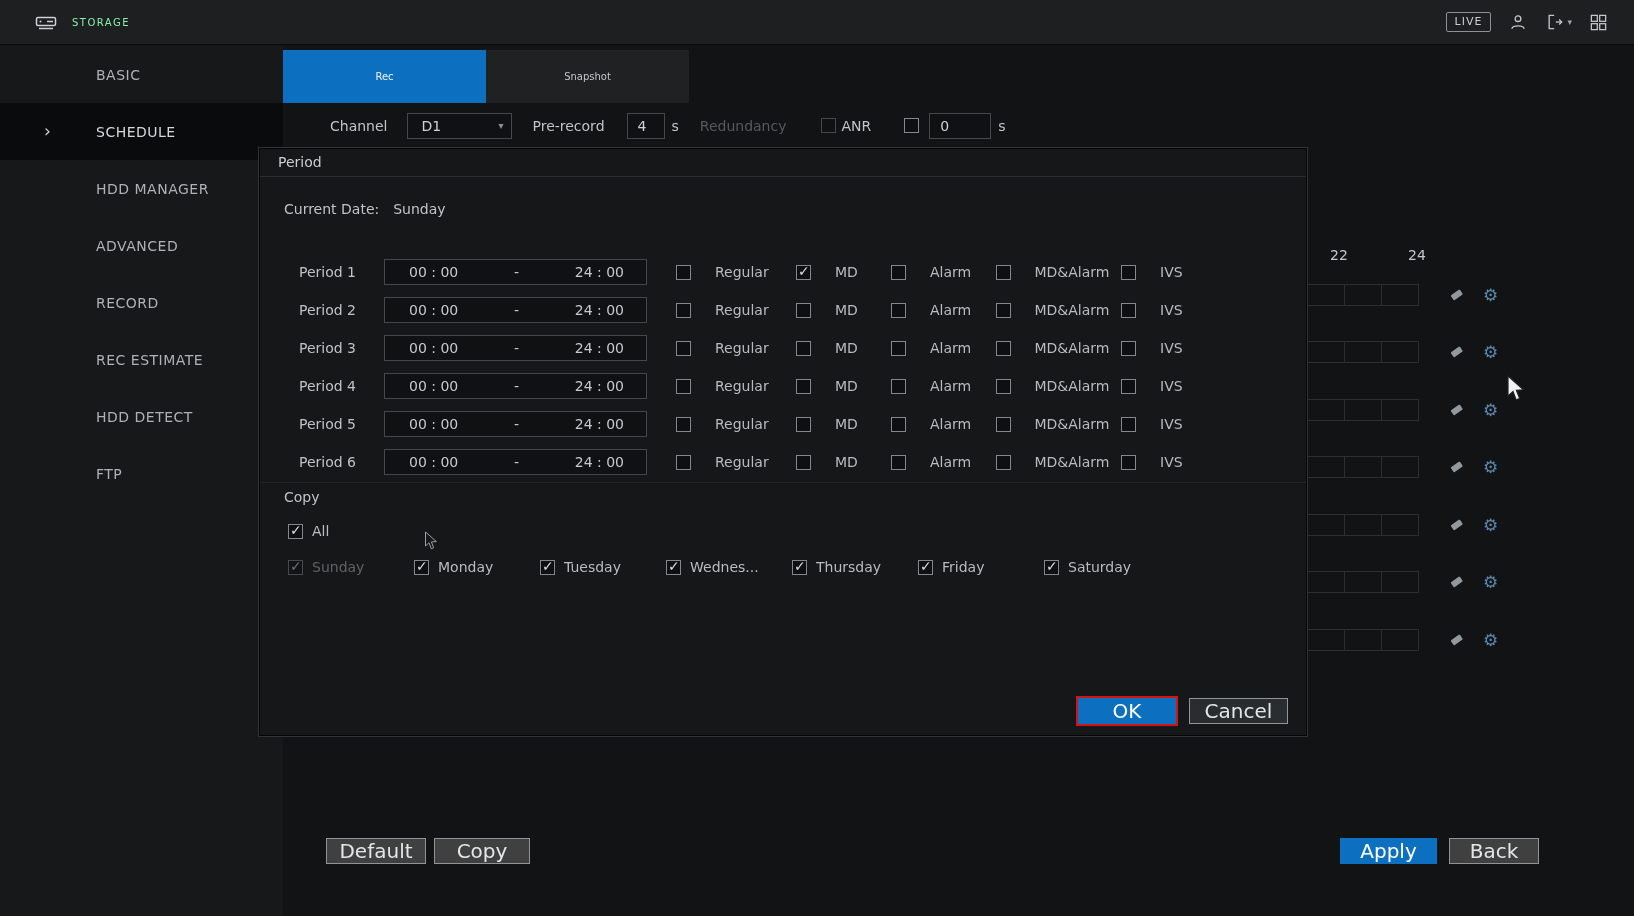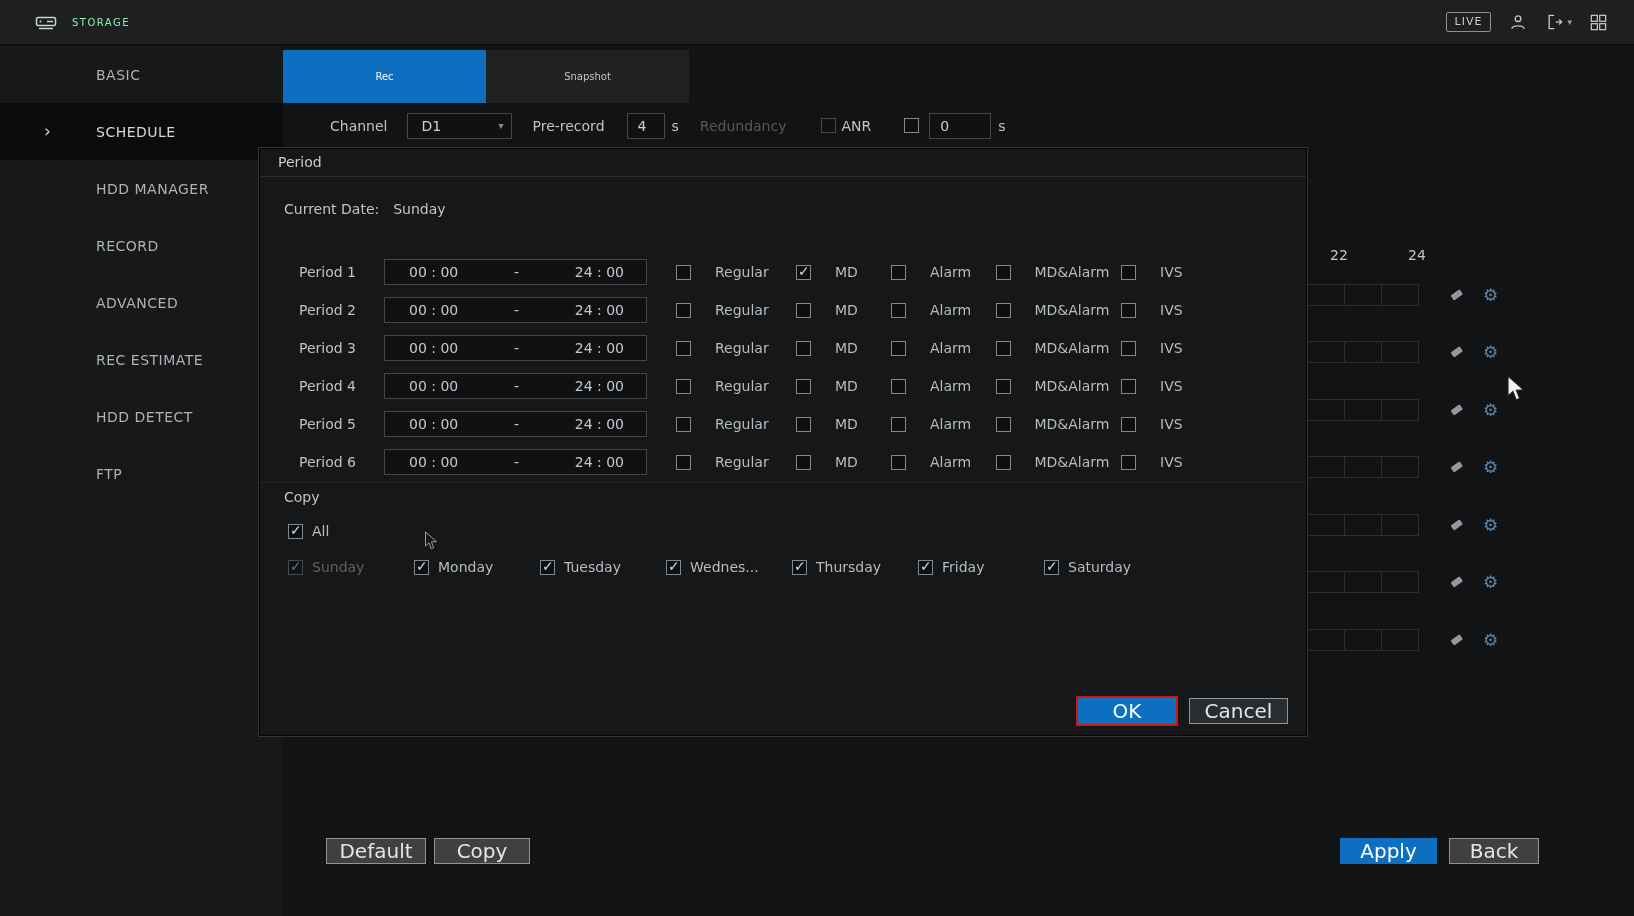--- a/index.html
+++ b/index.html
@@ -159,24 +159,24 @@
     <span>BASIC</span>
   </div>
   <div class="side-item active">
     <span class="side-chevron">›</span>
     <span>SCHEDULE</span>
   </div>
   <div class="side-item">
     <span>HDD MANAGER</span>
   </div>
   <div class="side-item">
+    <span>ADVANCED</span>
+  </div>
+  <div class="side-item">
     <span>RECORD</span>
-  </div>
-  <div class="side-item">
-    <span>ADVANCED</span>
   </div>
   <div class="side-item">
     <span>REC ESTIMATE</span>
   </div>
   <div class="side-item">
     <span>HDD DETECT</span>
   </div>
   <div class="side-item">
     <span>FTP</span>
   </div>

